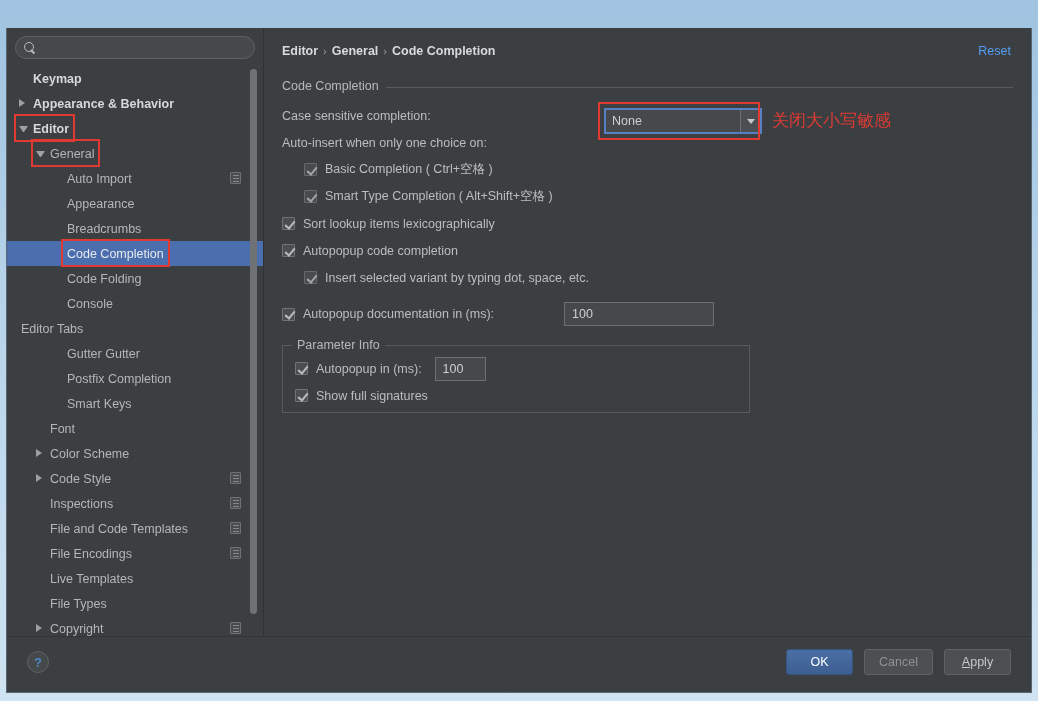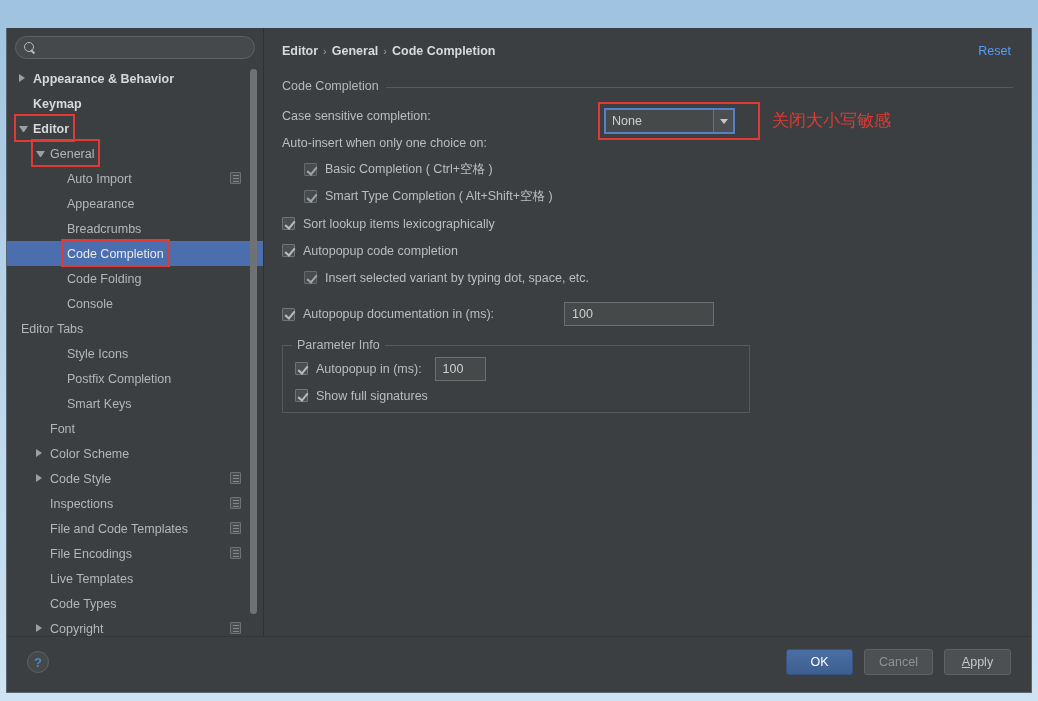--- a/index.html
+++ b/index.html
@@ -166,21 +166,21 @@
     color: #b6b9ba; font-size: 12.5px;
   }
   .rows { margin-top: 9px; }
 
   .row { display: flex; align-items: center; height: 27px; }
   .row-label { color: #bbbdbe; font-size: 12.5px; }
   .indent1 { padding-left: 22px; }
 
   .combo {
     position: absolute; left: 322px; top: 29px;
-    width: 131px; height: 26px;
+    width: 158px; height: 26px;
     background: #45494a;
     border: 1px solid #6b7073;
     outline: 2px solid #5680c2;
     outline-offset: -2px;
     display: flex; align-items: center;
   }
   .combo-val { color: #cdd0d1; font-size: 12.5px; padding-left: 7px; flex: 1; }
   .combo-btn {
     width: 21px; height: 100%; flex: none;
     border-left: 1px solid #6b7073;
@@ -284,26 +284,26 @@
 
       <div class="sidebar">
         <div class="search-wrap">
           <div class="search-box">
             <span class="search-ico"></span>
             <input class="search-input" type="text" value="" placeholder="" style="">
           </div>
         </div>
         <div class="tree" id="tree">
             <div class="tree-row bold" style="padding-left: 12px;">
+              <span class="arrow none"></span>
+              <span>Keymap</span>
+            </div>
+            <div class="tree-row bold" style="padding-left: 12px;">
               <span class="arrow right"></span>
               <span>Appearance &amp; Behavior</span>
-            </div>
-            <div class="tree-row bold" style="padding-left: 12px;">
-              <span class="arrow none"></span>
-              <span>Keymap</span>
             </div>
             <div class="tree-row bold" style="padding-left: 12px;">
               <span class="arrow down"></span>
               <span>Editor</span>
             </div>
             <div class="tree-row" style="padding-left: 29px;">
               <span class="arrow down"></span>
               <span>General</span>
             </div>
             <div class="tree-row" style="padding-left: 46px;">
@@ -330,21 +330,21 @@
             <div class="tree-row" style="padding-left: 46px;">
               <span class="arrow none"></span>
               <span>Console</span>
             </div>
             <div class="tree-row" style="">
               <span class="arrow none"></span>
               <span>Editor Tabs</span>
             </div>
             <div class="tree-row" style="padding-left: 46px;">
               <span class="arrow none"></span>
-              <span>Style Icons</span>
+              <span>Gutter Gutter</span>
             </div>
             <div class="tree-row" style="padding-left: 46px;">
               <span class="arrow none"></span>
               <span>Postfix Completion</span>
             </div>
             <div class="tree-row" style="padding-left: 46px;">
               <span class="arrow none"></span>
               <span>Smart Keys</span>
             </div>
             <div class="tree-row" style="padding-left: 29px;">
@@ -374,21 +374,21 @@
               <span class="arrow none"></span>
               <span>File Encodings</span>
               <span class="scope-ico"></span>
             </div>
             <div class="tree-row" style="padding-left: 29px;">
               <span class="arrow none"></span>
               <span>Live Templates</span>
             </div>
             <div class="tree-row" style="padding-left: 29px;">
               <span class="arrow none"></span>
-              <span>Code Types</span>
+              <span>File Types</span>
             </div>
             <div class="tree-row" style="padding-left: 29px;">
               <span class="arrow right"></span>
               <span>Copyright</span>
               <span class="scope-ico"></span>
             </div>
           <div class="sb-track">
             <div class="sb-thumb"></div>
           </div>
         </div>

